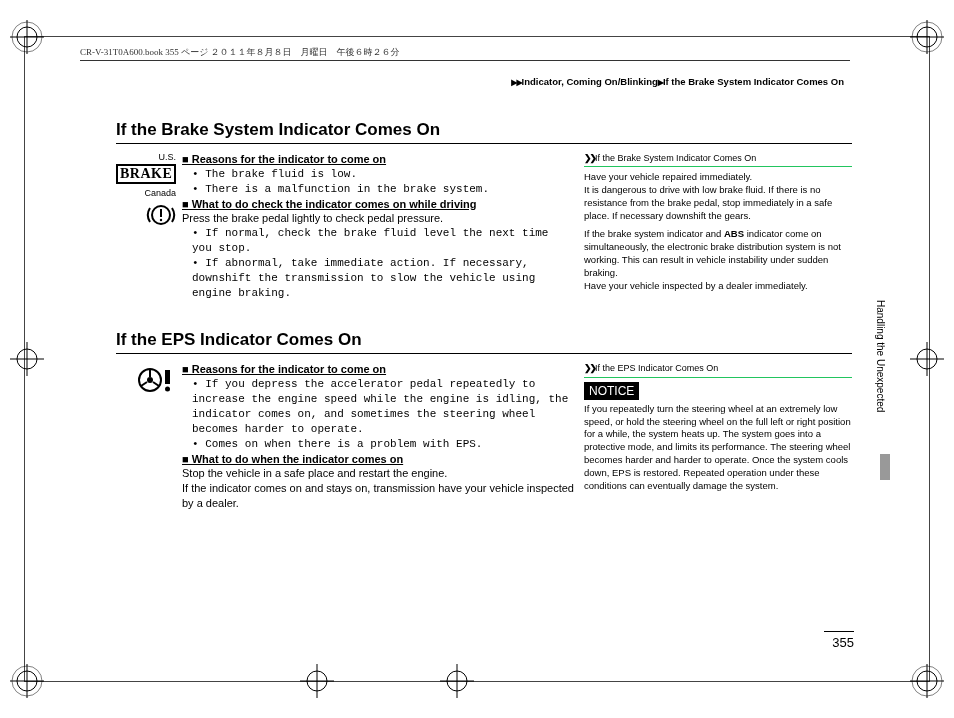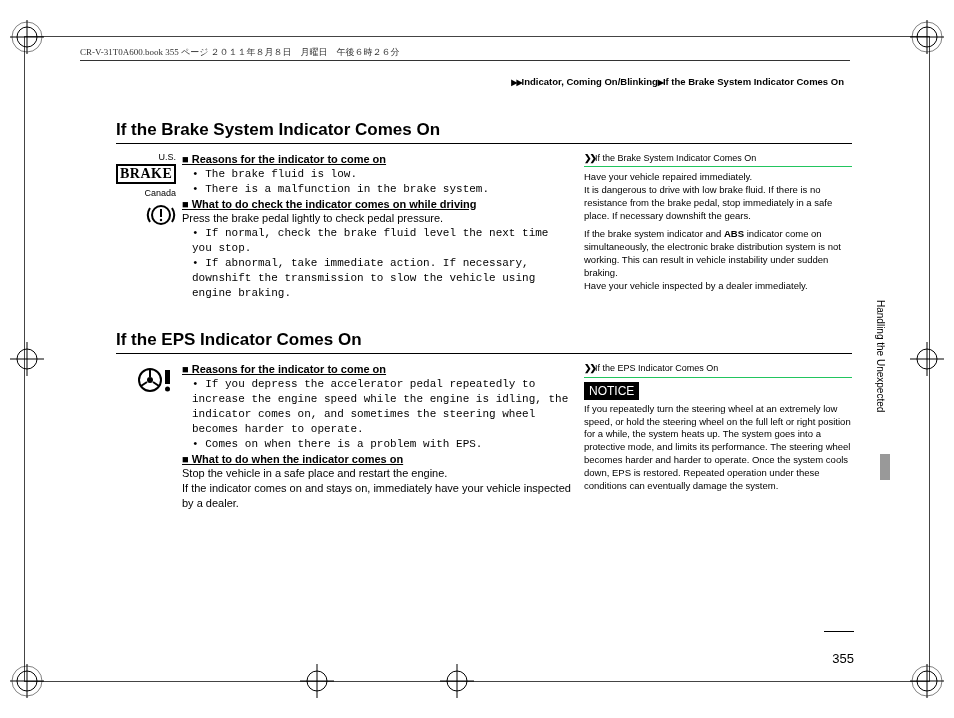--- a/index.html
+++ b/index.html
@@ -116,21 +116,21 @@
     font-size: 10px;
   }
   .side-block {
     position: absolute;
     right: 64px; top: 454px;
     width: 10px; height: 26px;
     background: #999;
   }
   .page-num {
     position: absolute;
-    right: 100px; bottom: 52px;
+    right: 100px; bottom: 68px;
     font-size: 13px;
     margin-left: 48px;
   }
   .page-num-line {
     position: absolute;
     right: 100px; bottom: 86px;
     width: 30px; height: 1px; background: #000;
   }
 </style>
 </head>
@@ -248,21 +248,21 @@
       </div>
     </div>
     <div class="body-col">
       <strong>■ Reasons for the indicator to come on</strong>
       <ul>
         <li>If you depress the accelerator pedal repeatedly to increase the engine speed while the engine is idling, the indicator comes on, and sometimes the steering wheel becomes harder to operate.</li>
         <li>Comes on when there is a problem with EPS.</li>
       </ul>
       <strong>■ What to do when the indicator comes on</strong>
       <div>Stop the vehicle in a safe place and restart the engine.</div>
-      <div>If the indicator comes on and stays on, immediately have your vehicle inspected by a dealer.</div>
+      <div>If the indicator comes on and stays on, transmission have your vehicle inspected by a dealer.</div>
     </div>
     <div class="side-col">
       <div class="side-head"><span class="chev">❯❯</span><span>If the EPS Indicator Comes On</span></div>
       <div class="notice">NOTICE</div>
       <p>If you repeatedly turn the steering wheel at an extremely low speed, or hold the steering wheel on the full left or right position for a while, the system heats up. The system goes into a protective mode, and limits its performance. The steering wheel becomes harder and harder to operate. Once the system cools down, EPS is restored. Repeated operation under these conditions can eventually damage the system.</p>
     </div>
   </div>
 
 </div>
 

